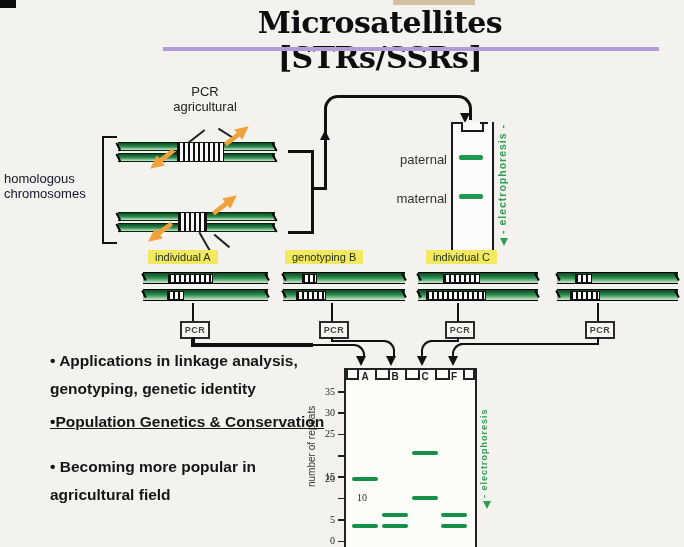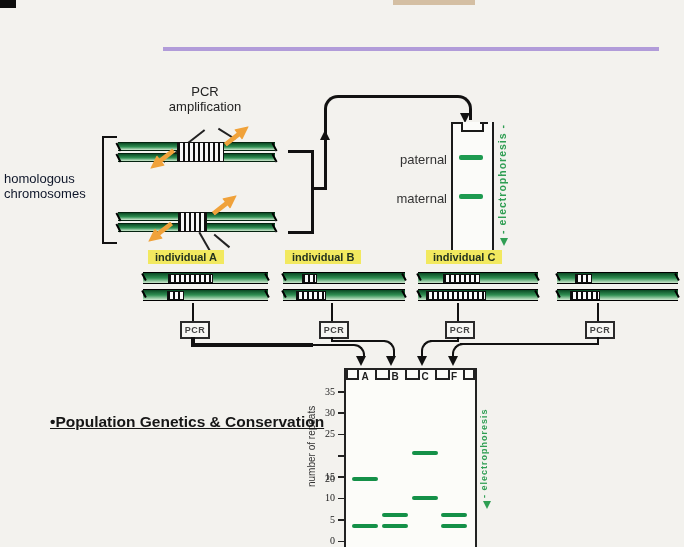--- a/index.html
+++ b/index.html
@@ -51,21 +51,21 @@
   .topgel{left:451px;top:122px;width:39px;height:128px;border:2px solid #1a1a1a;border-top:none;border-bottom:none;background:#fbfbf9;}
   .topgel-topseg{position:absolute;top:0;height:2px;background:#1a1a1a;}
   .topgel-well{position:absolute;left:8px;top:0;width:19px;height:8px;border-left:2px solid #1a1a1a;
                border-right:2px solid #1a1a1a;border-bottom:2px solid #1a1a1a;}
   .band{position:absolute;height:5px;background:#1d9a50;border-radius:2px;}
 
   .electro-text{writing-mode:vertical-rl;transform:rotate(180deg);color:#2f9e53;font-weight:700;
                 letter-spacing:1px;text-align:center;}
 
   
-  .ind-label{background:#f2e95f;padding:1px 7px;font-size:11px;font-weight:700;color:#23321f;white-space:nowrap;}
+  .ind-label{background:#f2e95f;padding:1px 7px;font-size:11px;font-weight:400;color:#23321f;white-space:nowrap;}
   .ipair{height:30px;}
   .ibar{position:absolute;left:0;width:100%;height:10px;border-top:1px solid #000;border-bottom:1px solid #000;
         background:linear-gradient(to bottom,#0a4a23,#2f8f52 50%,#cfe9cf);}
   .ibar::before,.ibar::after{content:"";position:absolute;width:8px;height:2px;background:#000;top:3px;transform:rotate(62deg);}
   .ibar::before{left:-3px;} .ibar::after{right:-3px;}
   .irep{position:absolute;top:1px;height:7px;border:1px solid #111;
         background:repeating-linear-gradient(90deg,#0d0d0d 0 2px,#fafafa 2px 5px);}
 
   
   .pcr-box{width:26px;height:14px;border:2px solid #2a2a2a;background:#f7f7f4;font-size:9px;font-weight:700;
@@ -88,25 +88,26 @@
   
   .bullet{left:50px;width:300px;font-size:15.5px;font-weight:700;color:#161616;line-height:28px;}
 </style>
 </head>
 <body>
 
 <div class="stage">
 
   <div class="abs corner-mark"></div>
   <div class="abs tan-mark"></div>
+  <div class="abs title">Microsatellites [STRs/SSRs]</div>
   <div class="abs title-underline"></div>
 
   <div class="abs primer-label">
     <div>PCR</div>
-    <div>amplification</div>
+    <div>agricultural</div>
   </div>
   <div class="abs pline" style="left:158px;top:145px;width:52px;transform:rotate(-38deg);"></div>
   <div class="abs pline" style="left:217px;top:133px;width:20px;transform:rotate(32deg);"></div>
 
   <div class="abs homologous-label">
     <div>homologous</div>
     <div>chromosomes</div>
   </div>
   <div class="abs bracket-left"></div>
 
@@ -141,21 +142,21 @@
     <div class="topgel-well"></div>
     <div class="band" style="left:6px;top:33px;width:24px;"></div>
     <div class="band" style="left:6px;top:72px;width:24px;"></div>
   </div>
   <div class="abs paternal-label">paternal</div>
   <div class="abs maternal-label">maternal</div>
   <div class="abs electro-text" style="left:496px;top:122px;height:114px;font-size:10.5px;">- electrophoresis -</div>
   <div class="abs arr-down-green" style="left:500px;top:238px;"></div>
 
   <div class="abs ind-label" style="left:148px;top:250px;">individual A</div>
-  <div class="abs ind-label" style="left:285px;top:250px;">individual B</div>
+  <div class="abs ind-label" style="left:285px;top:250px;">genotyping B</div>
   <div class="abs ind-label" style="left:426px;top:250px;">individual C</div>
 
   <div class="abs ipair" style="left:143px;top:272px;width:125px;">
     <div class="ibar" style="top:0;">
         <div class="irep" style="left:25px;width:43px;"></div>
       </div>
     <div class="ibar" style="top:17px;">
         <div class="irep" style="left:24px;width:15px;"></div>
       </div>
   </div>
@@ -239,27 +240,35 @@
       <div class="tick-label" style="top: 17.501px;">35</div>
       <div class="tick-line" style="top: 44.358px;"></div>
       <div class="tick-label" style="top: 38.858px;">30</div>
       <div class="tick-line" style="top: 65.715px;"></div>
       <div class="tick-label" style="top: 60.215px;">25</div>
       <div class="tick-line" style="top: 87.072px;"></div>
       <div class="tick-label" style="top: 81px; margin-top: 24px;">20</div>
       <div class="tick-line" style="top: 108.429px;"></div>
       <div class="tick-label" style="top: 102.929px;">15</div>
       <div class="tick-line" style="top: 129.786px;"></div>
-      <div class="tick-label" style="top: 124.286px;">10</div>
+      <div class="tick-label" style="top: 124.286px; margin-left: 32px;">10</div>
       <div class="tick-line" style="top: 151.143px;"></div>
       <div class="tick-label" style="top: 145.643px;">5</div>
       <div class="tick-line" style="top: 172.5px;"></div>
       <div class="tick-label" style="top: 167px;">0</div>
     </div>
   <div class="abs ylabel">number of repeats</div>
   <div class="abs electro-text" style="left:479px;top:406px;height:94px;font-size:9px;">- electrophoresis</div>
   <div class="abs arr-down-green" style="left:483px;top:501px;"></div>
 
+  <div class="abs bullet" style="top:347px;">
+    <div>• Applications in linkage analysis,</div>
+    <div>genotyping, genetic identity</div>
+  </div>
   <div class="abs bullet" style="top:408px;text-decoration:underline;">
     <div>•Population Genetics &amp; Conservation</div>
   </div>
+  <div class="abs bullet" style="top:453px;">
+    <div>• Becoming more popular in</div>
+    <div>agricultural field</div>
+  </div>
 
 </div>
 
 </body></html>

